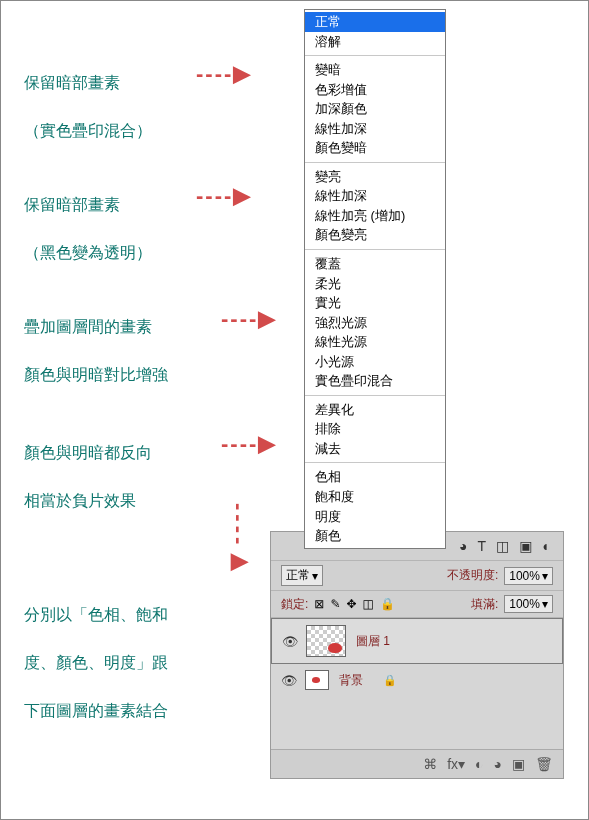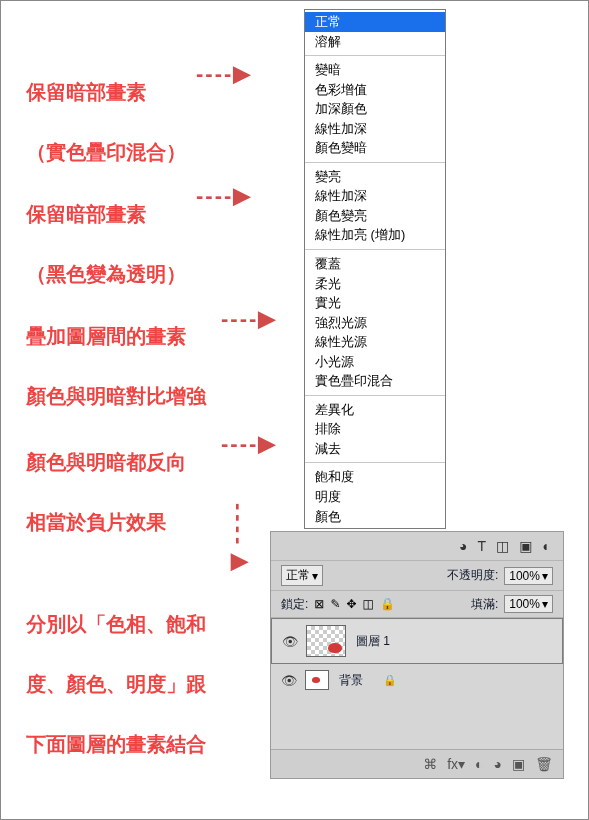--- a/index.html
+++ b/index.html
@@ -10,28 +10,28 @@
     background: #fff;
     font-family: "Microsoft JhengHei", "PingFang TC", sans-serif;
     font-size: 13px;
     position: relative;
     border: 1px solid #888;
   }
   
   .anno {
     position: absolute;
     left: 14px;
-    color: #ef4444;
-    font-size: 20px;
+    color: #0f766e;
+    font-size: 16px;
     line-height: 1.5;
     white-space: pre;
     text-shadow:
       -1px -1px 0 #fff, 1px -1px 0 #fff,
       -1px 1px 0 #fff, 1px 1px 0 #fff;
-    font-weight: 700;
+    font-weight: 400;
   }
   .arrow {
     position: absolute;
     color: #d24b4b;
     font-size: 22px;
     letter-spacing: 2px;
     font-weight: bold;
   }
   .arrow.vert {
     writing-mode: vertical-rl;
@@ -125,21 +125,21 @@
     width: 14px; height: 10px;
     background: #d23a3a;
     border-radius: 50% 50% 45% 45%;
   }
   .panel-foot {
     display: flex; gap: 10px; justify-content: flex-end;
     padding: 6px 10px; font-size: 14px; color: #555;
     border-top: 1px solid #aaa;
     background: #cfcfcf;
   }
-  .lbl { font-size: 12px; color: #0f172a; }
+  .lbl { font-size: 12px; color: #7f1d1d; }
   .lock-icon { font-size: 11px; color: #444; }
 </style>
 </head>
 <body>
 
 <div class="anno" style="top:46px">
   <span>保留暗部畫素</span><br>
   <span>（實色疊印混合）</span>
 </div>
 <div class="arrow" style="top:60px;left:195px">----▶</div>
@@ -241,38 +241,39 @@
     <div class="menu-item">變暗</div>
     <div class="menu-item">色彩增值</div>
     <div class="menu-item">加深顏色</div>
     <div class="menu-item">線性加深</div>
     <div class="menu-item">顏色變暗</div>
   </div>
   <div class="menu-sep"></div>
   <div class="menu-group">
     <div class="menu-item">變亮</div>
     <div class="menu-item">線性加深</div>
+    <div class="menu-item">線性加亮 (增加)</div>
     <div class="menu-item">顏色變亮</div>
-    <div class="menu-item">線性加亮 (增加)</div>
   </div>
   <div class="menu-sep"></div>
   <div class="menu-group">
     <div class="menu-item">覆蓋</div>
     <div class="menu-item">柔光</div>
     <div class="menu-item">實光</div>
     <div class="menu-item">強烈光源</div>
     <div class="menu-item">線性光源</div>
     <div class="menu-item">小光源</div>
     <div class="menu-item">實色疊印混合</div>
   </div>
   <div class="menu-sep"></div>
   <div class="menu-group">
     <div class="menu-item">差異化</div>
     <div class="menu-item">排除</div>
     <div class="menu-item">減去</div>
   </div>
   <div class="menu-sep"></div>
   <div class="menu-group">
+    <div class="menu-item">色相</div>
     <div class="menu-item">飽和度</div>
     <div class="menu-item">明度</div>
     <div class="menu-item">顏色</div>
   </div>
 </div>
 
 </body></html>

